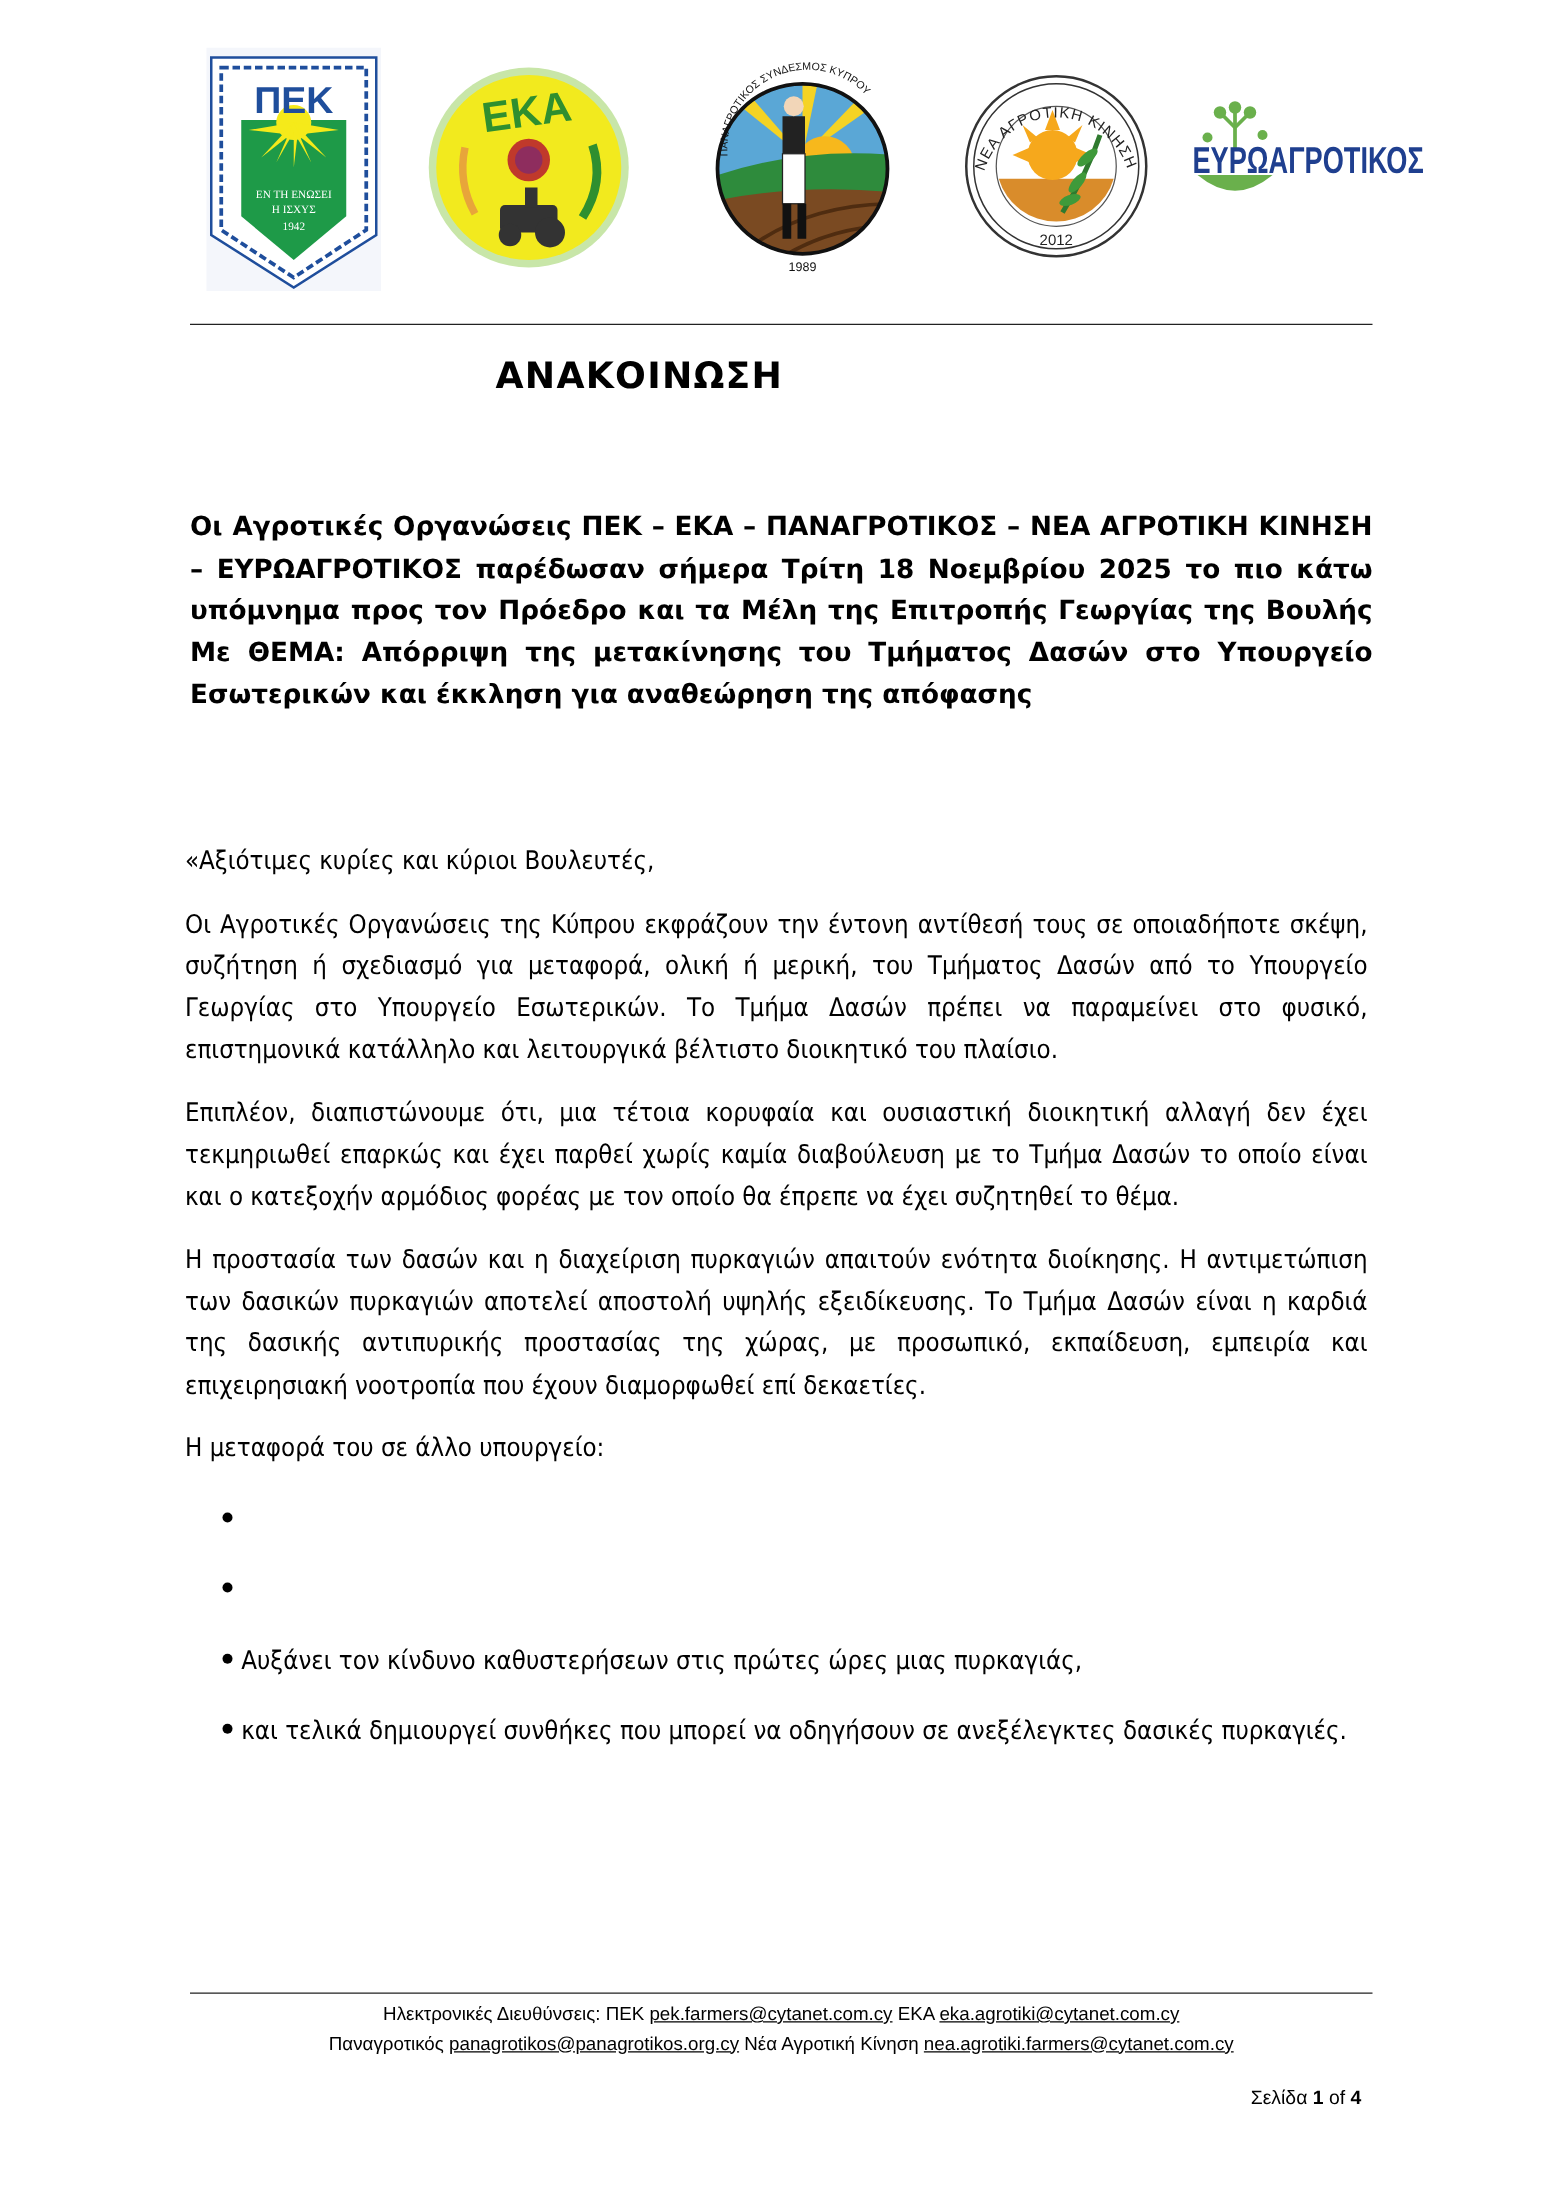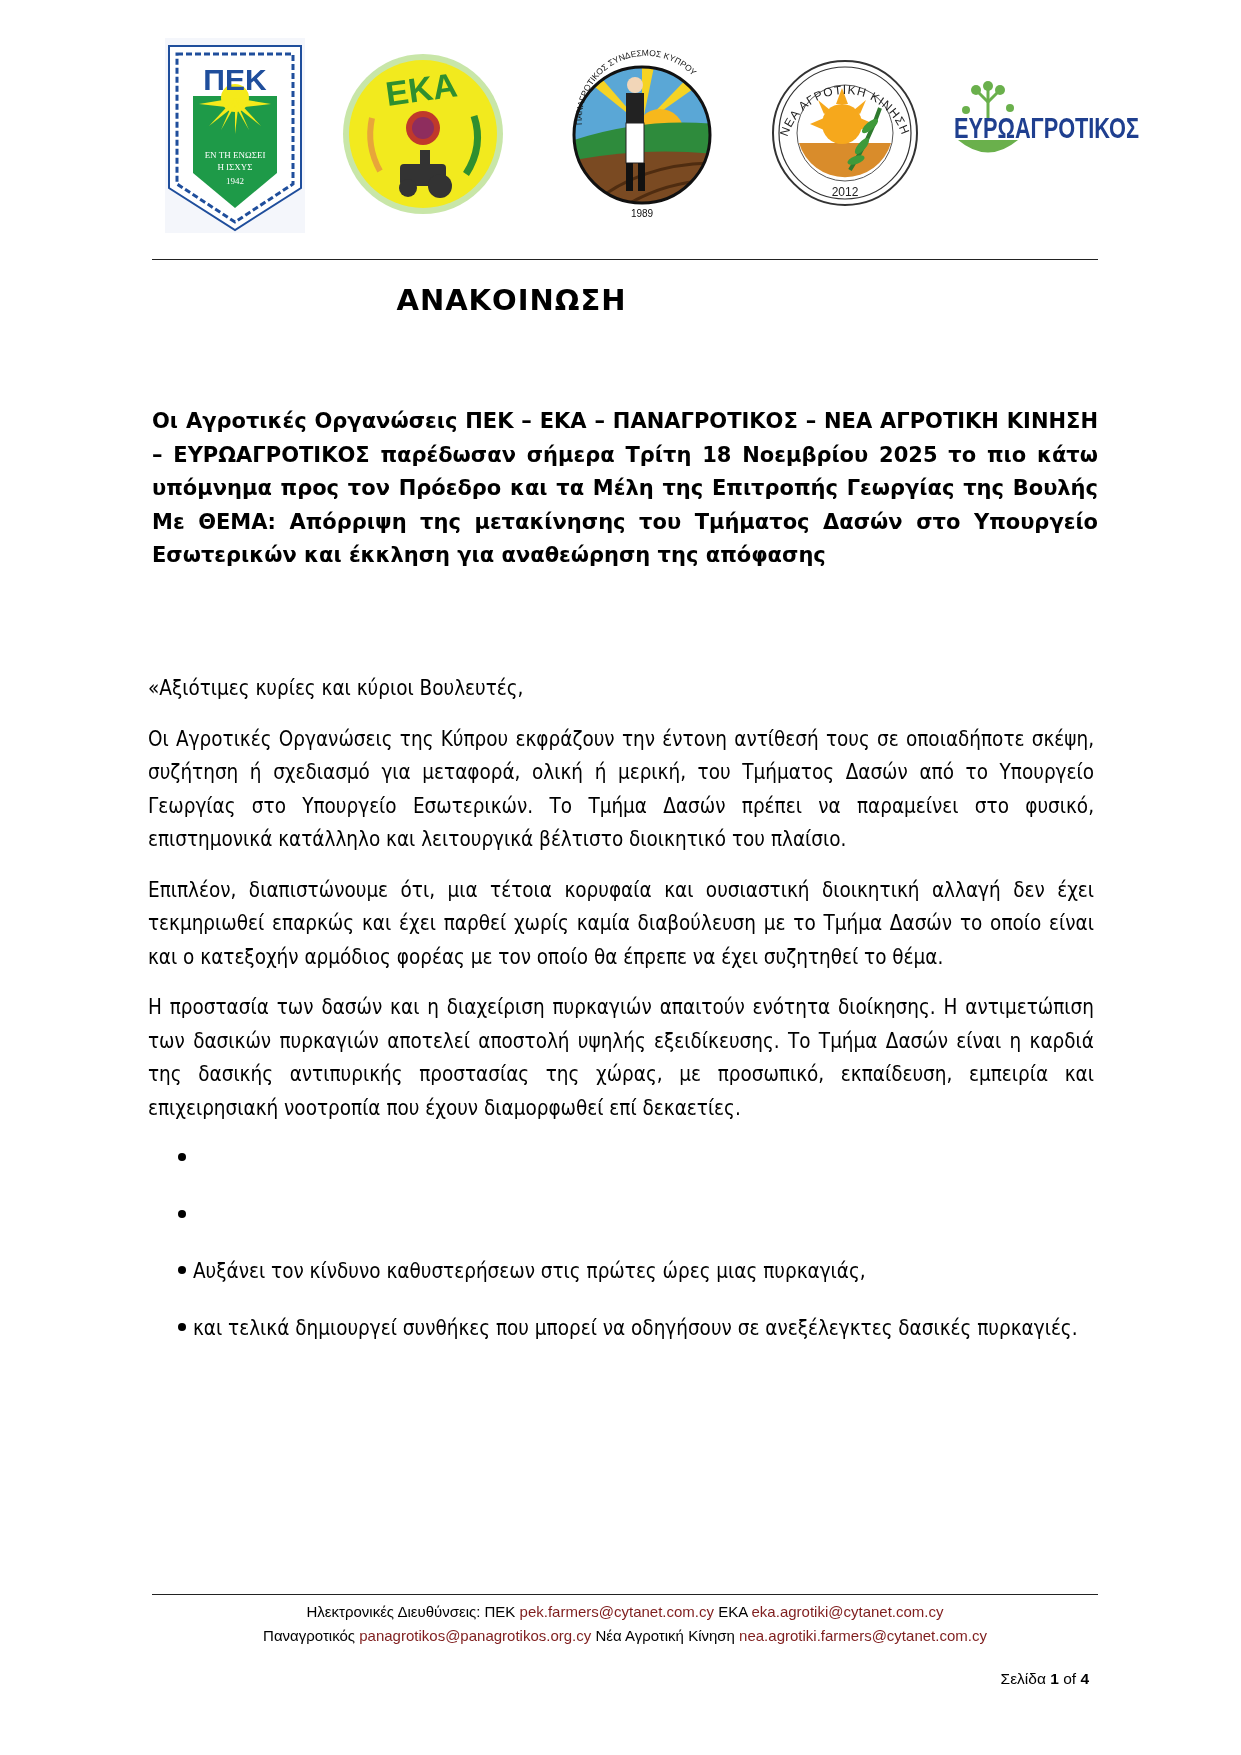--- a/index.html
+++ b/index.html
@@ -10,21 +10,21 @@
   .title { position:absolute; left:0; width:1023px; top:283px; text-align:center; font-family:"DejaVu Sans", sans-serif; font-weight:bold; font-size:29px; letter-spacing:1px; }
   .intro { position:absolute; left:152px; width:946px; top:405px; font-family:"DejaVu Sans", sans-serif; font-weight:bold; font-size:21px; line-height:33.5px; text-align:justify; }
   .body { position:absolute; left:148px; width:946px; top:672px; font-family:"DejaVu Sans", sans-serif; font-size:20.5px; line-height:33.5px; text-align:justify; font-stretch:condensed; }
   .body p { margin:0 0 17px 0; }
   .salutation { margin-bottom:17px !important; }
   .bullets { list-style:none; margin:0; padding:0; }
   .bullets li { margin:0 0 23px 0; padding-left:30px; position:relative; }
   .bullets li.last { padding-left:0; text-indent:30px; }
   .bullet-dot { display:inline-block; width:8px; height:8px; border-radius:50%; background:#000; margin-right:7px; vertical-align:middle; position:relative; top:-2px; }
   .footer { position:absolute; left:152px; width:946px; top:1600px; text-align:center; font-family:"Liberation Sans", sans-serif; font-size:15px; line-height:23.5px; font-stretch:condensed; }
-  .footer a { color:#7f1d1d; }
+  .footer a { color:#000000; text-decoration:underline; }
   .page-num { position:absolute; right:152px; top:1670px; font-family:"Liberation Sans", sans-serif; font-size:15.5px; }
 </style>
 </head>
 <body>
 
 <div class="logos">
 
   <svg class="logo" style="left:165px;top:38px;" width="140" height="195" viewBox="0 0 140 195">
     <rect x="0" y="0" width="140" height="195" fill="#f4f6fb"></rect>
     <path d="M4 8 L136 8 L136 150 L70 192 L4 150 Z" fill="#fff" stroke="#1f4e9c" stroke-width="2"></path>
@@ -130,20 +130,21 @@
 
 <div class="title">ΑΝΑΚΟΙΝΩΣΗ</div>
 
 <div class="intro">Οι Αγροτικές Οργανώσεις ΠΕΚ – ΕΚΑ – ΠΑΝΑΓΡΟΤΙΚΟΣ – ΝΕΑ ΑΓΡΟΤΙΚΗ ΚΙΝΗΣΗ – ΕΥΡΩΑΓΡΟΤΙΚΟΣ παρέδωσαν σήμερα Τρίτη 18 Νοεμβρίου 2025 το πιο κάτω υπόμνημα προς τον Πρόεδρο και τα Μέλη της Επιτροπής Γεωργίας της Βουλής Με ΘΕΜΑ: Απόρριψη της μετακίνησης του Τμήματος Δασών στο Υπουργείο Εσωτερικών και έκκληση για αναθεώρηση της απόφασης</div>
 
 <div class="body">
   <p class="salutation">«Αξιότιμες κυρίες και κύριοι Βουλευτές,</p>
   <p>Οι Αγροτικές Οργανώσεις της Κύπρου εκφράζουν την έντονη αντίθεσή τους σε οποιαδήποτε σκέψη, συζήτηση ή σχεδιασμό για μεταφορά, ολική ή μερική, του Τμήματος Δασών από το Υπουργείο Γεωργίας στο Υπουργείο Εσωτερικών. Το Τμήμα Δασών πρέπει να παραμείνει στο φυσικό, επιστημονικά κατάλληλο και λειτουργικά βέλτιστο διοικητικό του πλαίσιο.</p>
   <p>Επιπλέον, διαπιστώνουμε ότι, μια τέτοια κορυφαία και ουσιαστική διοικητική αλλαγή δεν έχει τεκμηριωθεί επαρκώς και έχει παρθεί χωρίς καμία διαβούλευση με το Τμήμα Δασών το οποίο είναι και ο κατεξοχήν αρμόδιος φορέας με τον οποίο θα έπρεπε να έχει συζητηθεί το θέμα.</p>
   <p>Η προστασία των δασών και η διαχείριση πυρκαγιών απαιτούν ενότητα διοίκησης. Η αντιμετώπιση των δασικών πυρκαγιών αποτελεί αποστολή υψηλής εξειδίκευσης. Το Τμήμα Δασών είναι η καρδιά της δασικής αντιπυρικής προστασίας της χώρας, με προσωπικό, εκπαίδευση, εμπειρία και επιχειρησιακή νοοτροπία που έχουν διαμορφωθεί επί δεκαετίες.</p>
+  <p style="margin-bottom:23px;">Η μεταφορά του σε άλλο υπουργείο:</p>
   <ul class="bullets">
     <li><span class="bullet-dot"></span></li>
     <li><span class="bullet-dot"></span></li>
     <li><span class="bullet-dot"></span><span>Αυξάνει τον κίνδυνο καθυστερήσεων στις πρώτες ώρες μιας πυρκαγιάς,</span></li>
     <li class="last"><span class="bullet-dot"></span><span>και τελικά δημιουργεί συνθήκες που μπορεί να οδηγήσουν σε ανεξέλεγκτες δασικές πυρκαγιές.</span></li>
   </ul>
 </div>
 
 <div class="rule" style="top:1594px;"></div>
 

